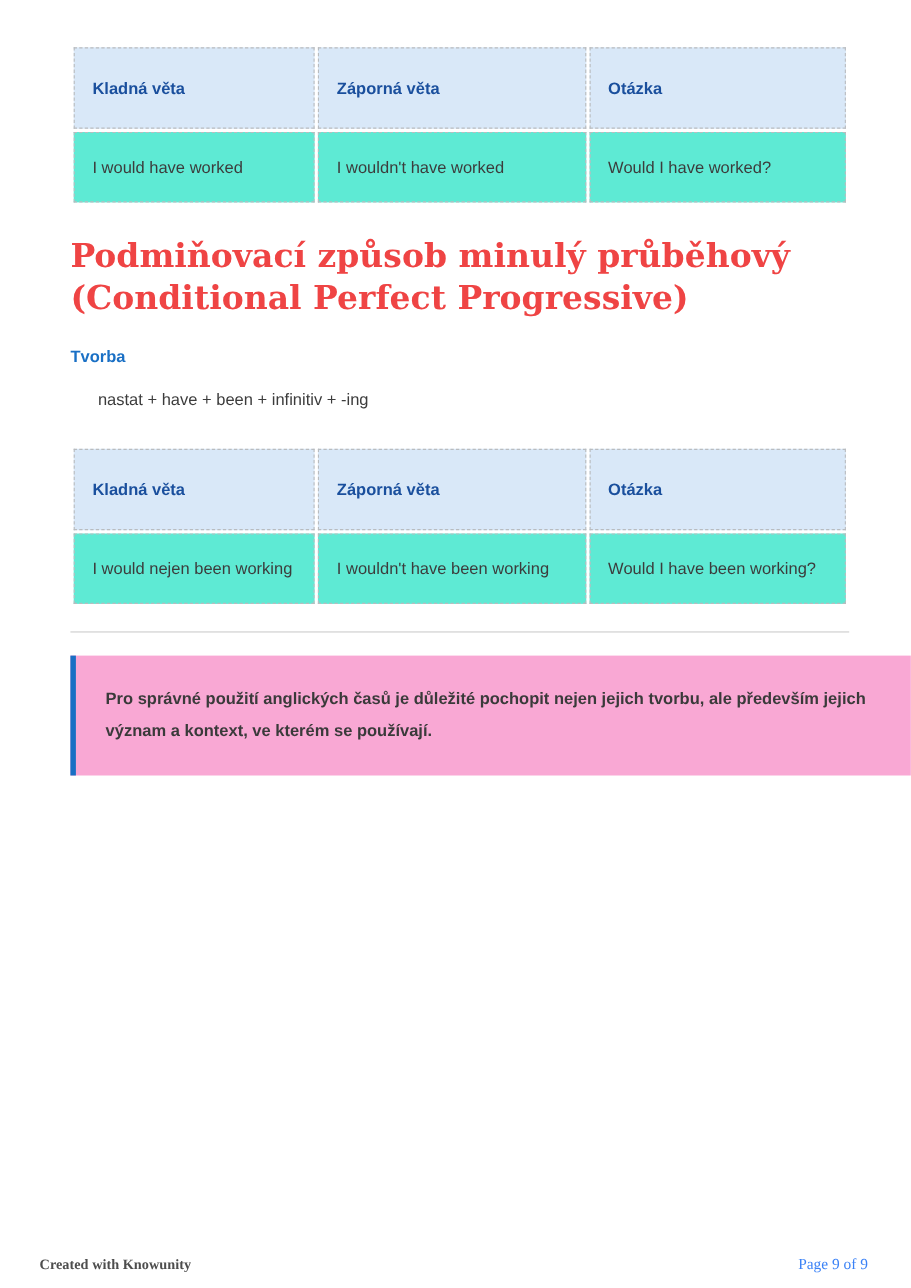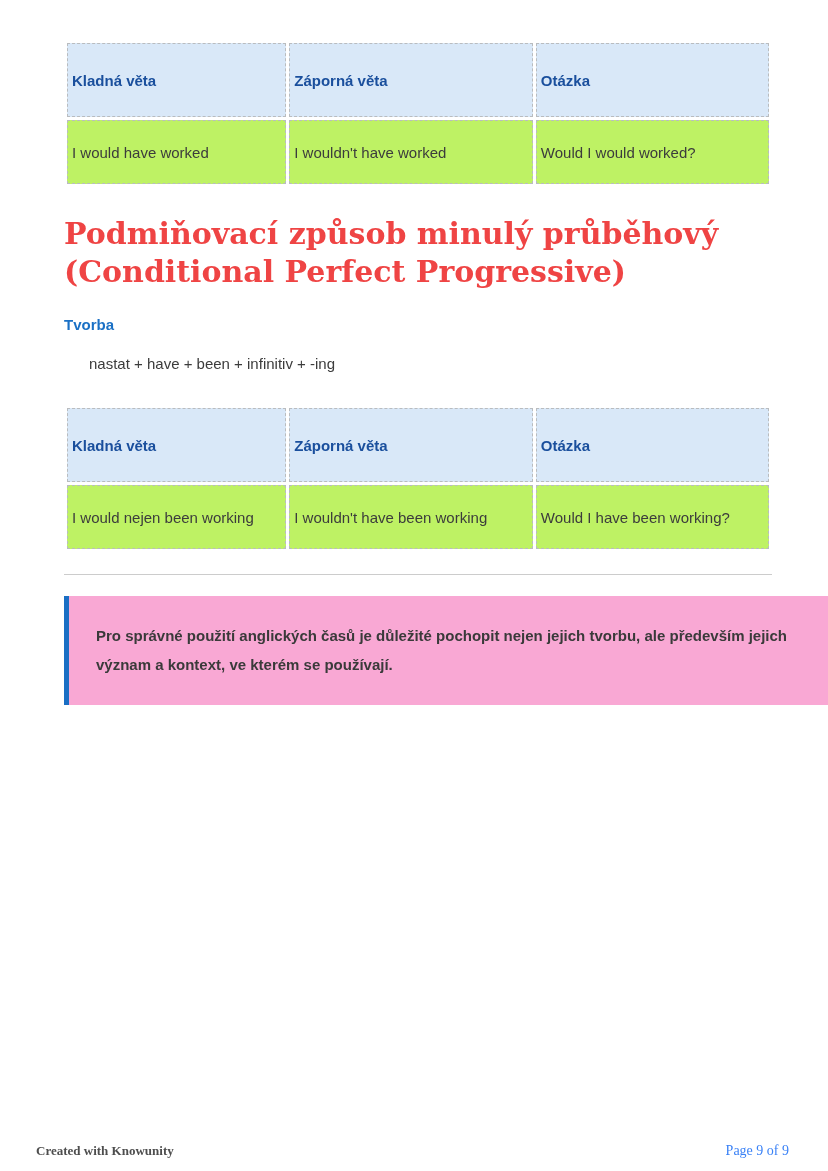--- a/index.html
+++ b/index.html
@@ -21,30 +21,30 @@
     border-collapse: separate;
     border-spacing: 3px;
     table-layout: fixed;
   }
   table.grammar-table th,
   table.grammar-table td {
     border: 1px dashed #b9bcbf;
     font-size: 15px;
     text-align: left;
     vertical-align: middle;
-    padding: 16px 4px;
+    padding: 16px 16px;
   }
   table.grammar-table th {
     background: #d9e8f8;
     color: #1a4f9d;
     font-weight: bold;
     height: 74px;
   }
   table.grammar-table td {
-    background: #bef264;
+    background: #5eead4;
     color: #3c3c3c;
     height: 64px;
   }
   col.c1 { width: 31.5%; }
   col.c2 { width: 35%; }
   col.c3 { width: 33.5%; }
   
   h1.section-heading {
     margin: 28px 0 0 0;
     font-family: "DejaVu Serif", "Liberation Serif", serif;
@@ -124,21 +124,21 @@
         <tr>
           <th>Kladná věta</th>
           <th>Záporná věta</th>
           <th>Otázka</th>
         </tr>
       </thead>
       <tbody>
         <tr>
           <td>I would have worked</td>
           <td>I wouldn't have worked</td>
-          <td>Would I would worked?</td>
+          <td>Would I have worked?</td>
         </tr>
       </tbody>
     </table>
 
   <h1 class="section-heading">Podmiňovací způsob minulý průběhový (Conditional Perfect Progressive)</h1>
 
 
 
   <h3 class="subheading">Tvorba</h3>
 

